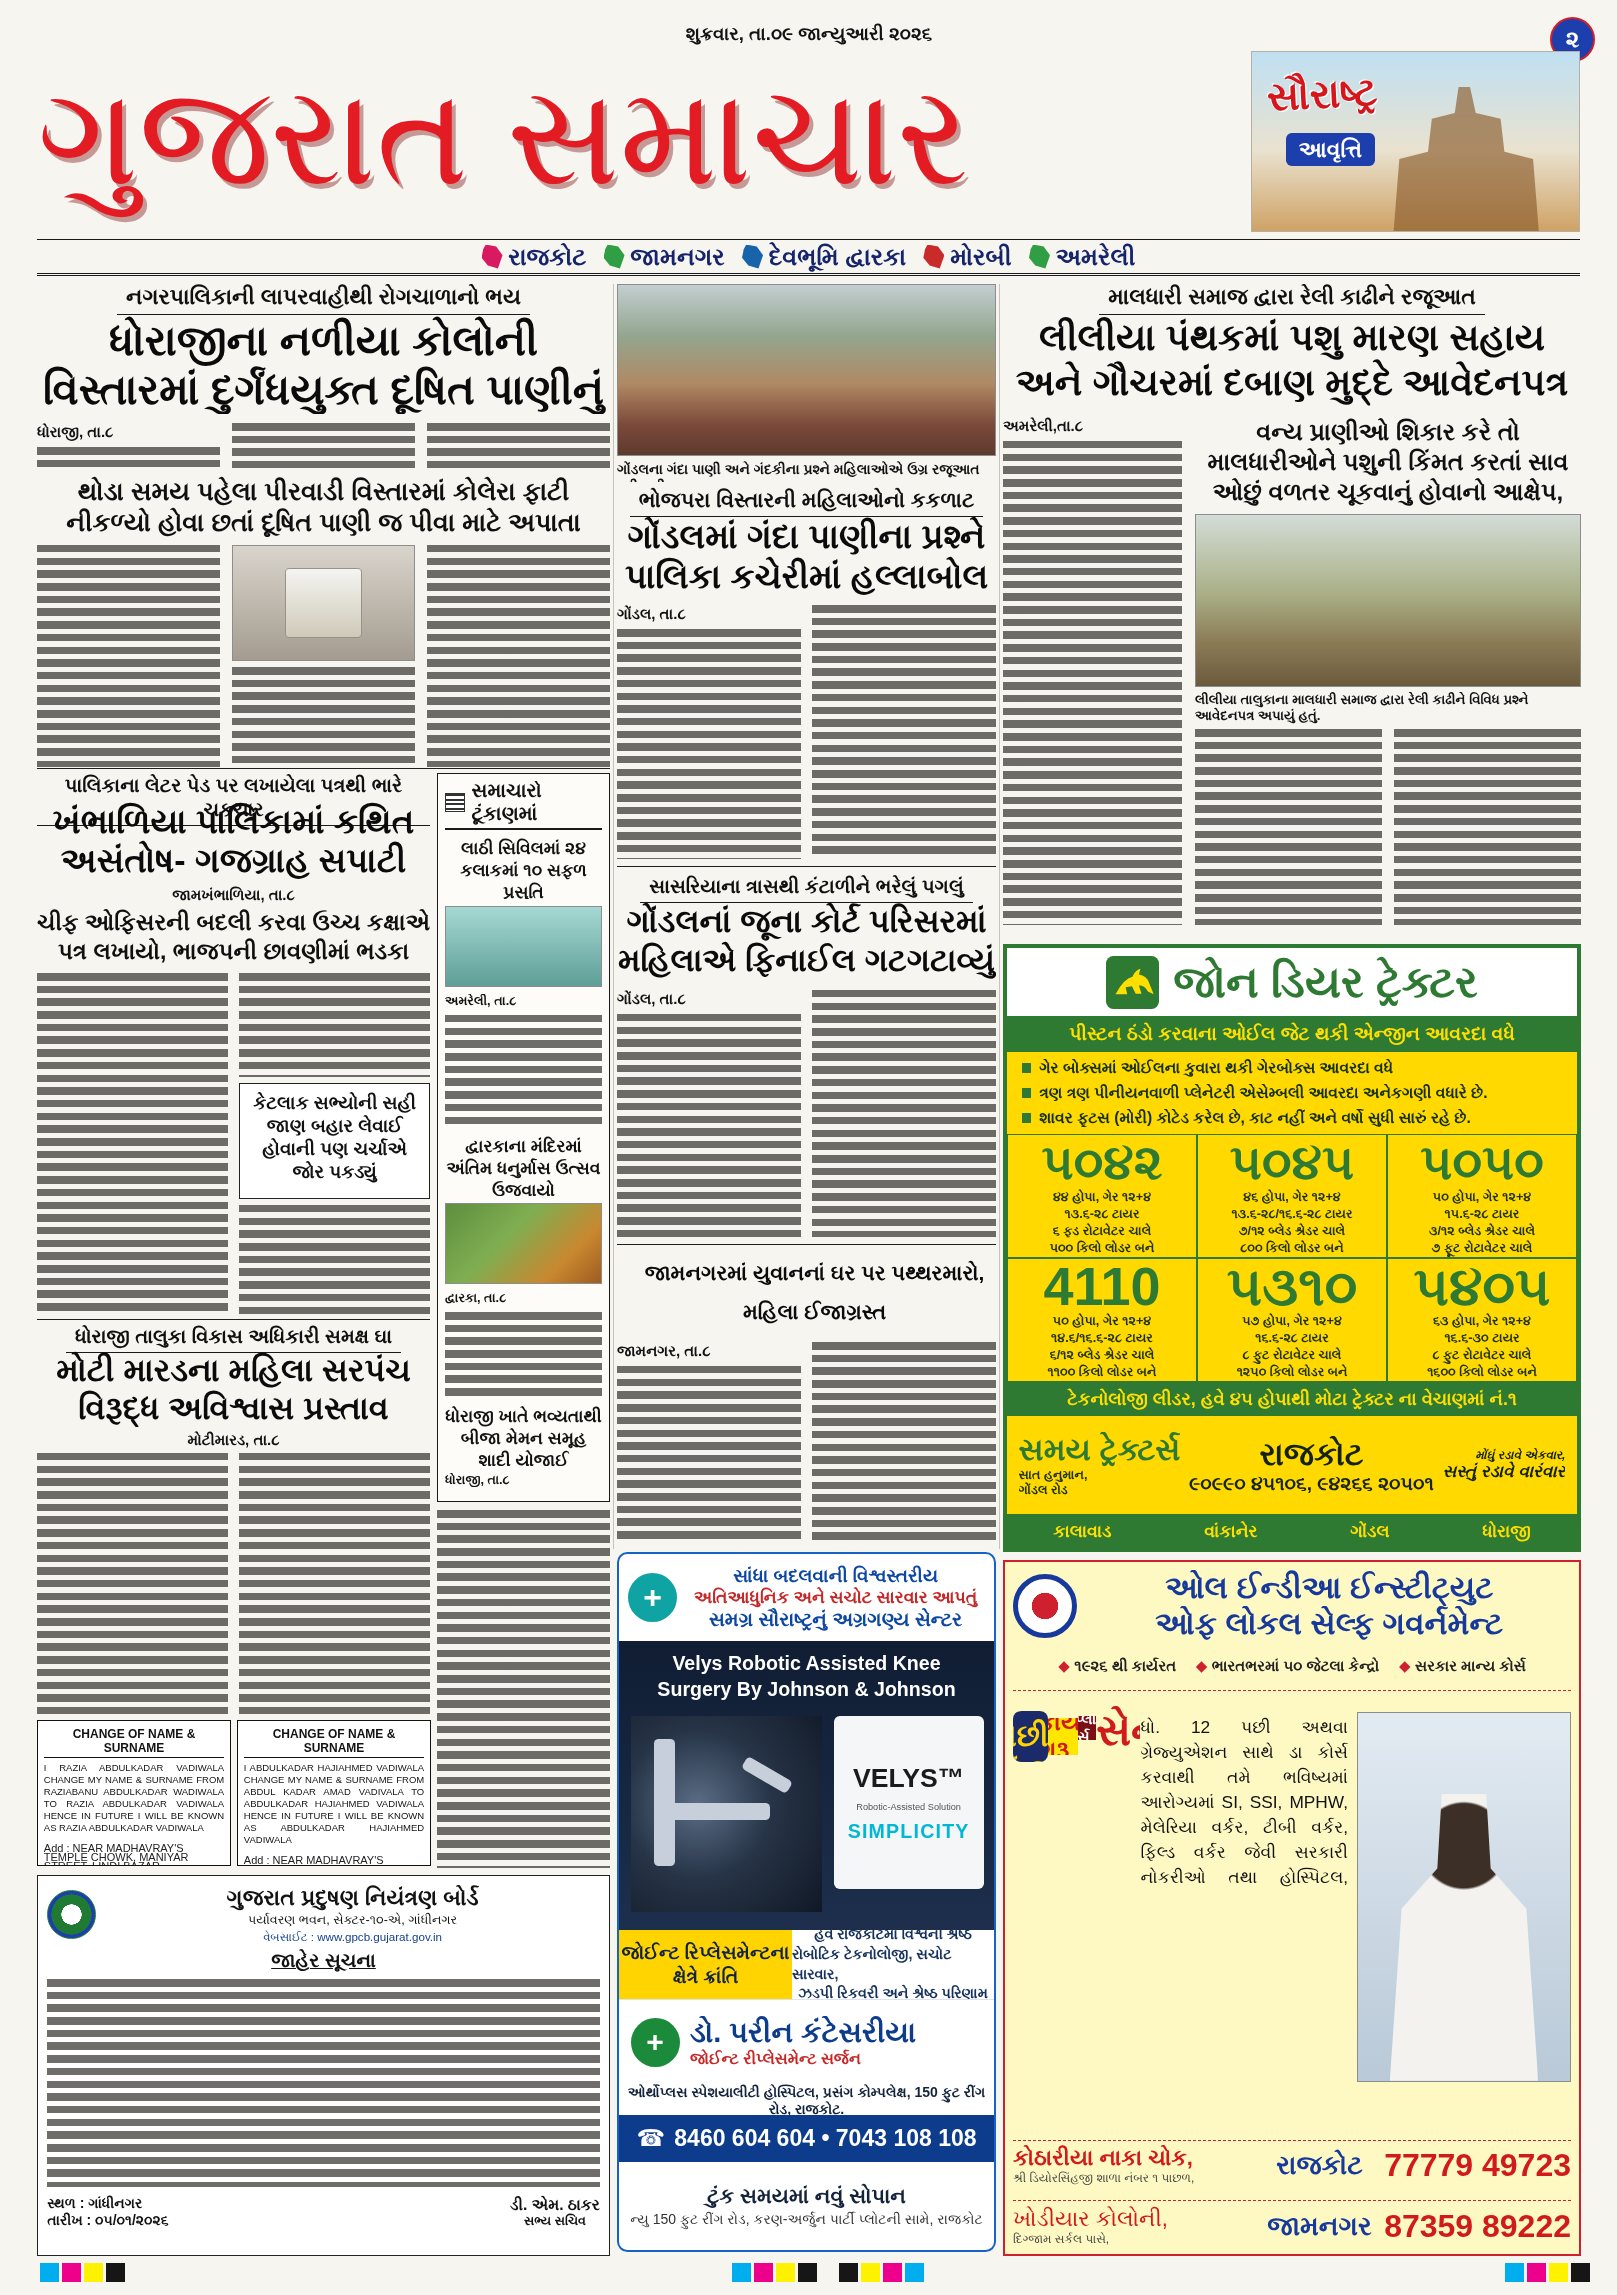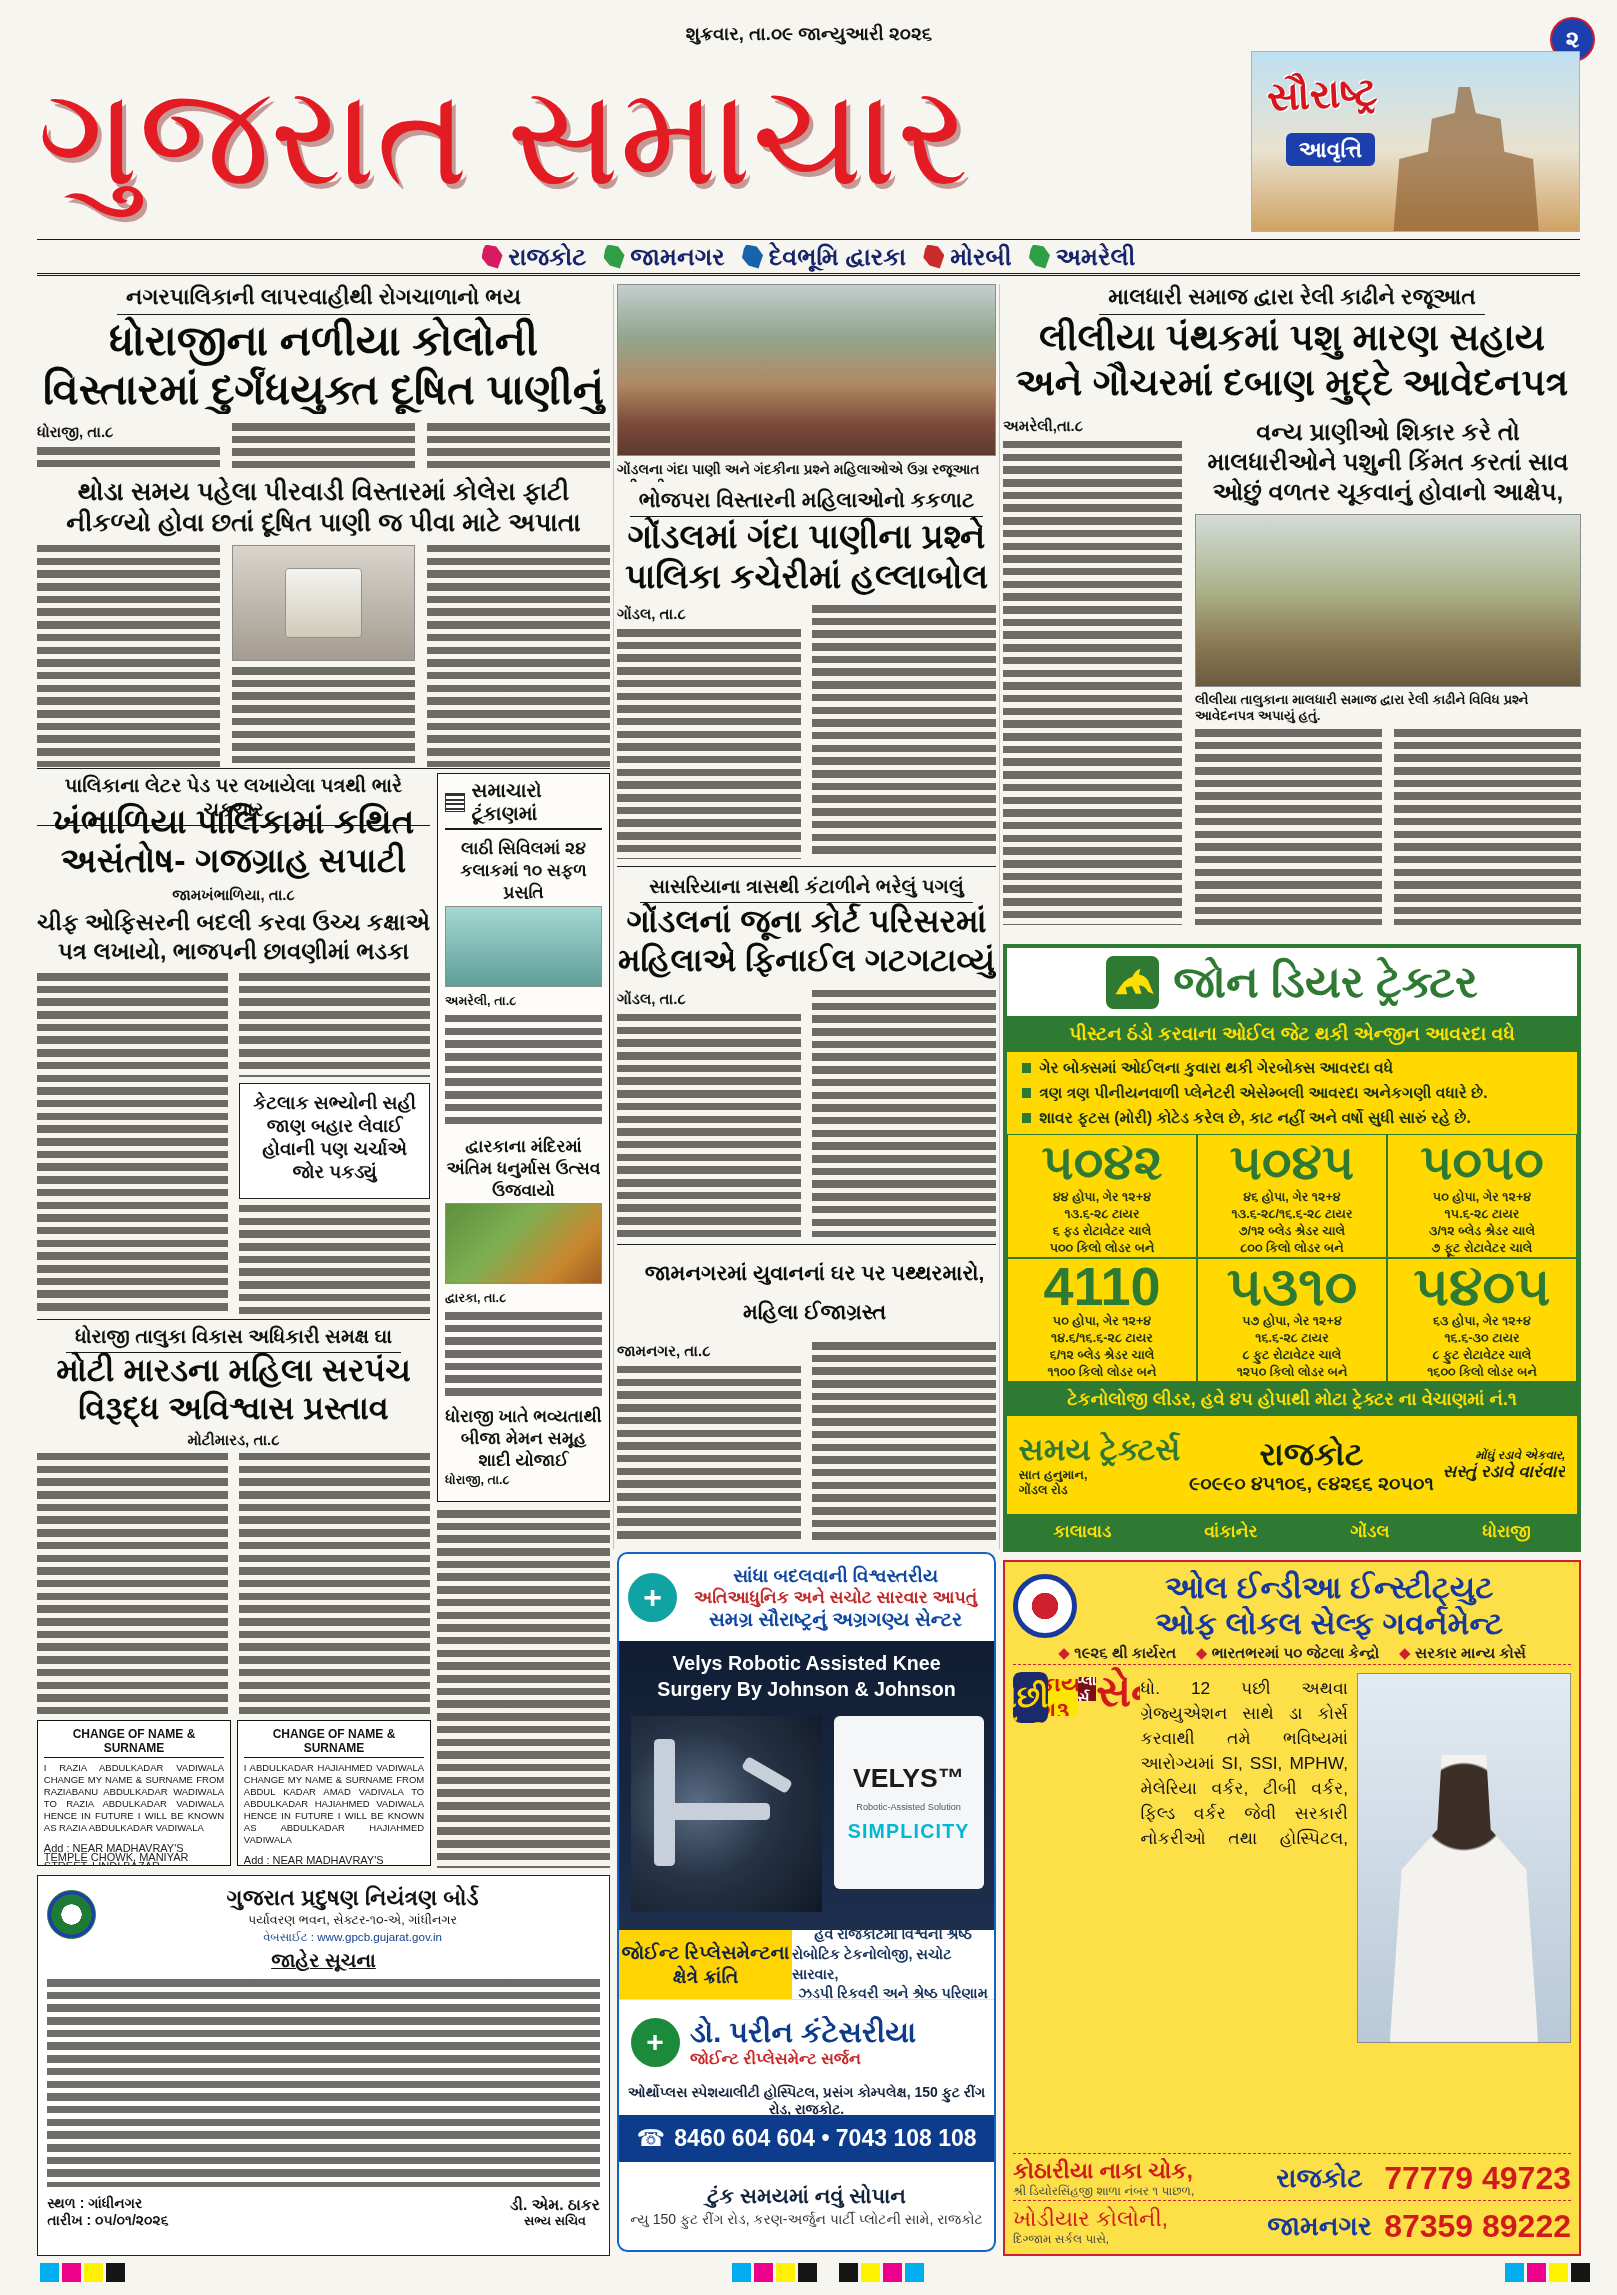--- a/index.html
+++ b/index.html
@@ -83,21 +83,21 @@
   .jd-line{font-size:12.7px;line-height:17px;font-weight:700;color:#223311;white-space:nowrap}
   .jd-dealer{height:98px;display:flex;align-items:center;justify-content:space-between;padding:4.6px 11.6px;gap:7px}
   
   .hosp{border:2.9px solid #1663c7;border-radius:10.4px;background:#fff;overflow:hidden;display:flex;flex-direction:column}
   .hosp-logo{width:49px;height:49px;border-radius:50%;background:#0fa3a3;color:#fff;display:flex;align-items:center;justify-content:center;
      font-size:32px;font-weight:800;flex:none}
   .velys-panel{position:absolute;right:10.4px;top:75px;width:150px;height:173px;background:#f4f6f8;border-radius:5.8px;
      display:flex;flex-direction:column;align-items:center;justify-content:center;gap:8px}
   .robot-arm{position:absolute;background:#c7d0da;border-radius:4.6px}
   
-  .ai{border:2.9px solid #cf2030;background:#fde047;padding:8px;overflow:hidden;display:flex;flex-direction:column;gap:2px}
+  .ai{border:2.9px solid #cf2030;background:#fef9c3;padding:8px;overflow:hidden;display:flex;flex-direction:column;gap:15px}
   .ai-logo{width:64px;height:64px;border-radius:50%;border:5.8px solid #16399b;background:
      radial-gradient(circle,#cf2030 0 34%,#fff 35%);flex:none}
   .ai-name{font-size:31px;line-height:36px;font-weight:800;color:#16399b;text-align:center;overflow:hidden;white-space:nowrap}
   .ai-bullets{display:flex;justify-content:center;gap:19.6px;font-size:15px;font-weight:700;color:#222;overflow:hidden;white-space:nowrap}
   .ai-mark{color:#cf2030;margin-right:4.6px}
   .ai-navy{background:#1b2a6b;color:#ffd400;border-radius:8px;display:flex;align-items:center;justify-content:center;font-weight:800;overflow:hidden}
   .ai-adm{background:#ffe600;color:#d11a1a;display:flex;align-items:center;justify-content:center;font-weight:800;overflow:hidden}
   .ai-ribbon{background:#7a1016;color:#fff;display:flex;align-items:center;justify-content:center;font-weight:700;overflow:hidden}
   .ai-course{font-size:43px;line-height:49px;font-weight:800;color:#d11a1a;overflow:hidden;white-space:nowrap}
   .ai-contact{border-top:1.7px dashed #cf2030;display:flex;align-items:center;gap:8px;padding-top:4.6px}

